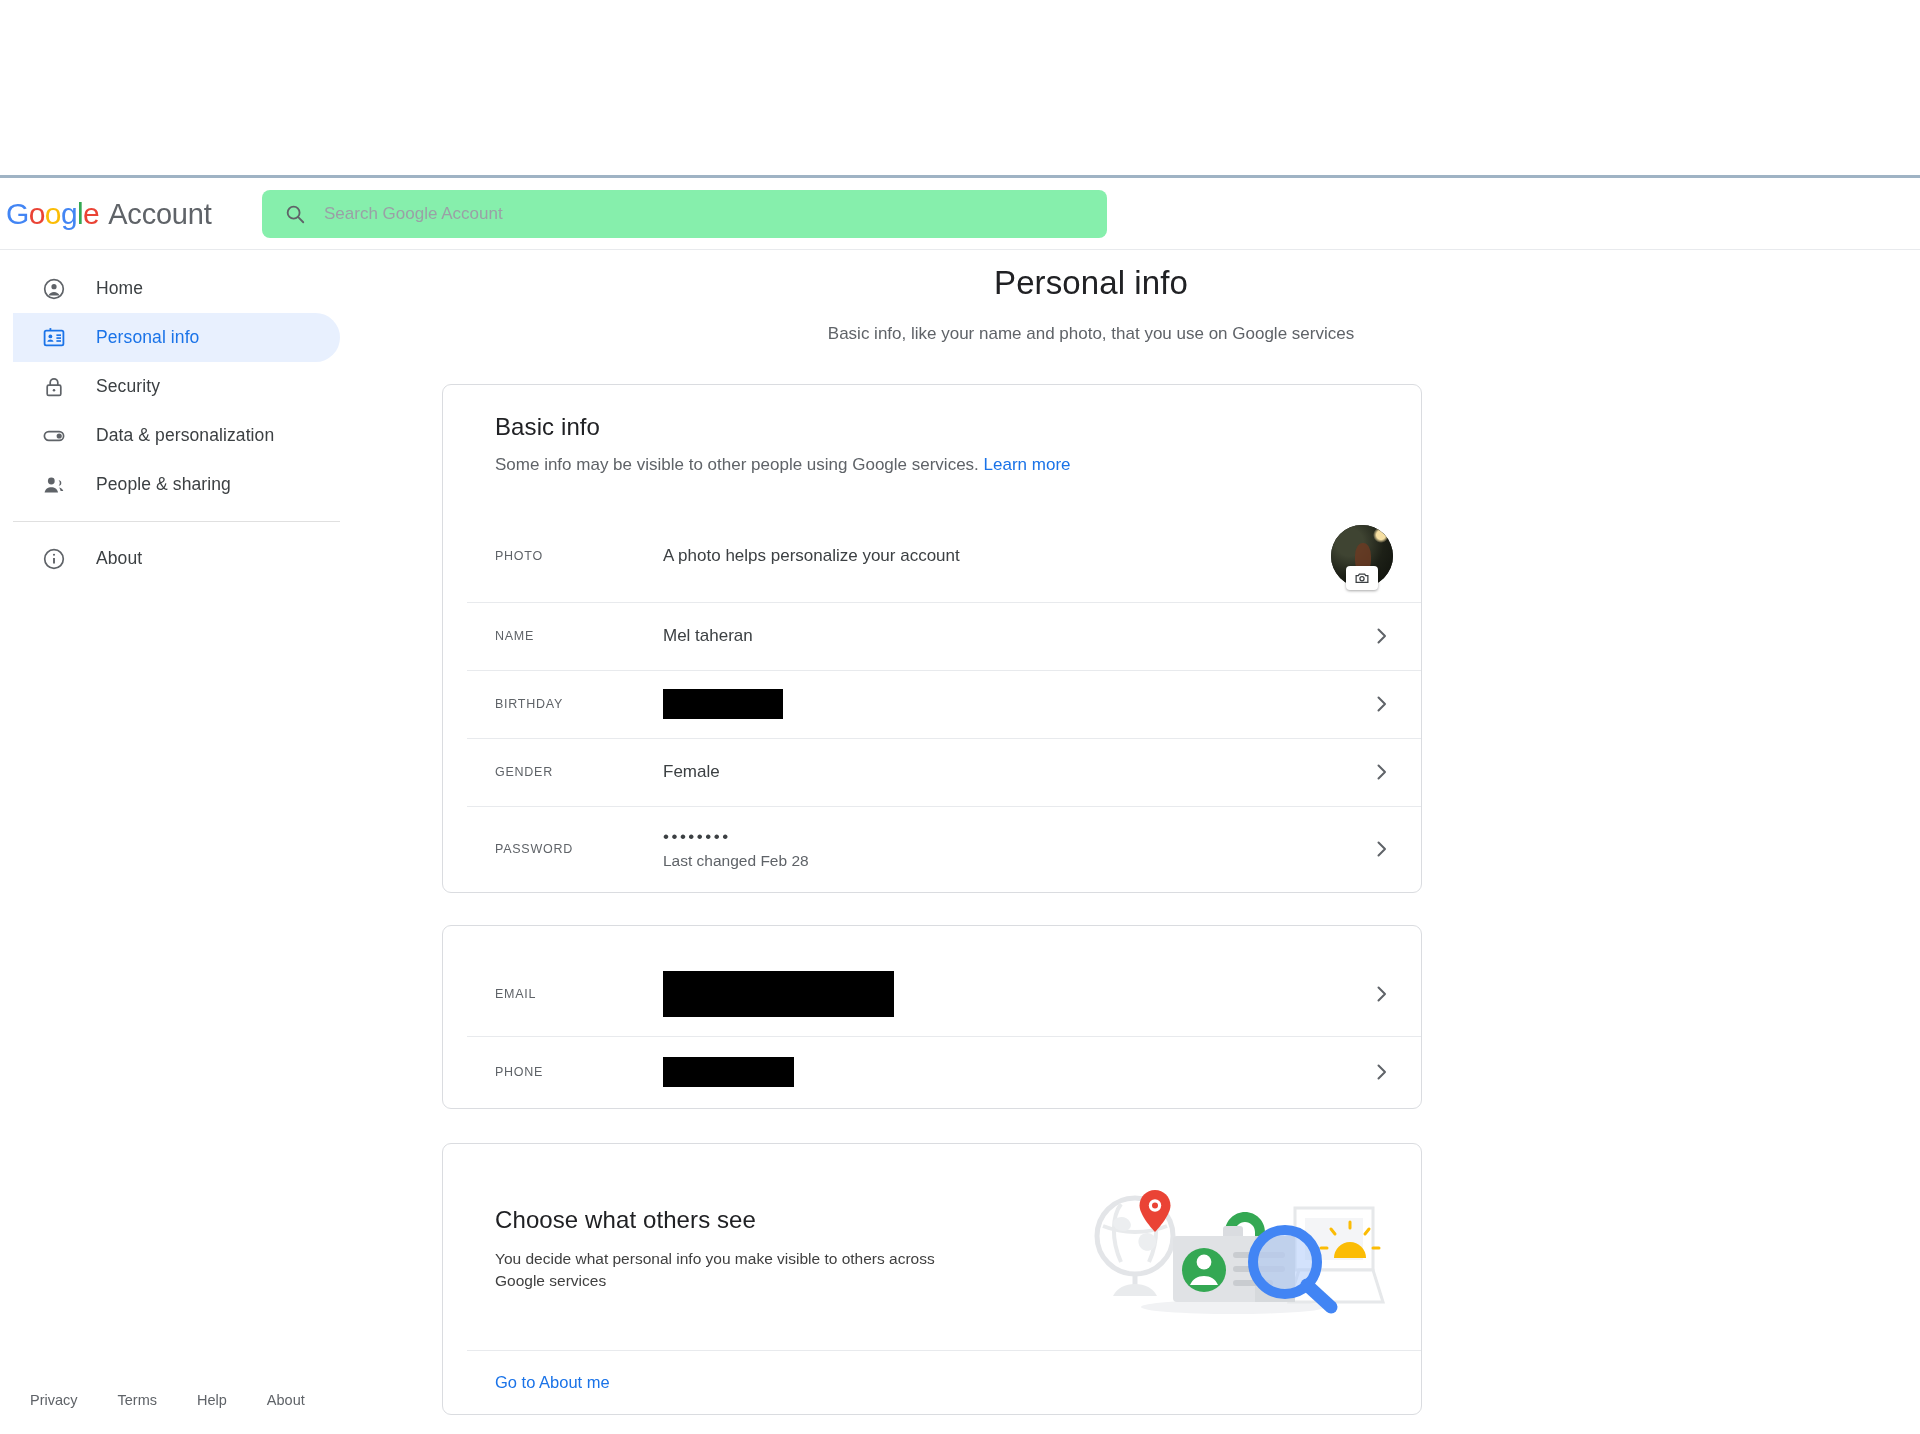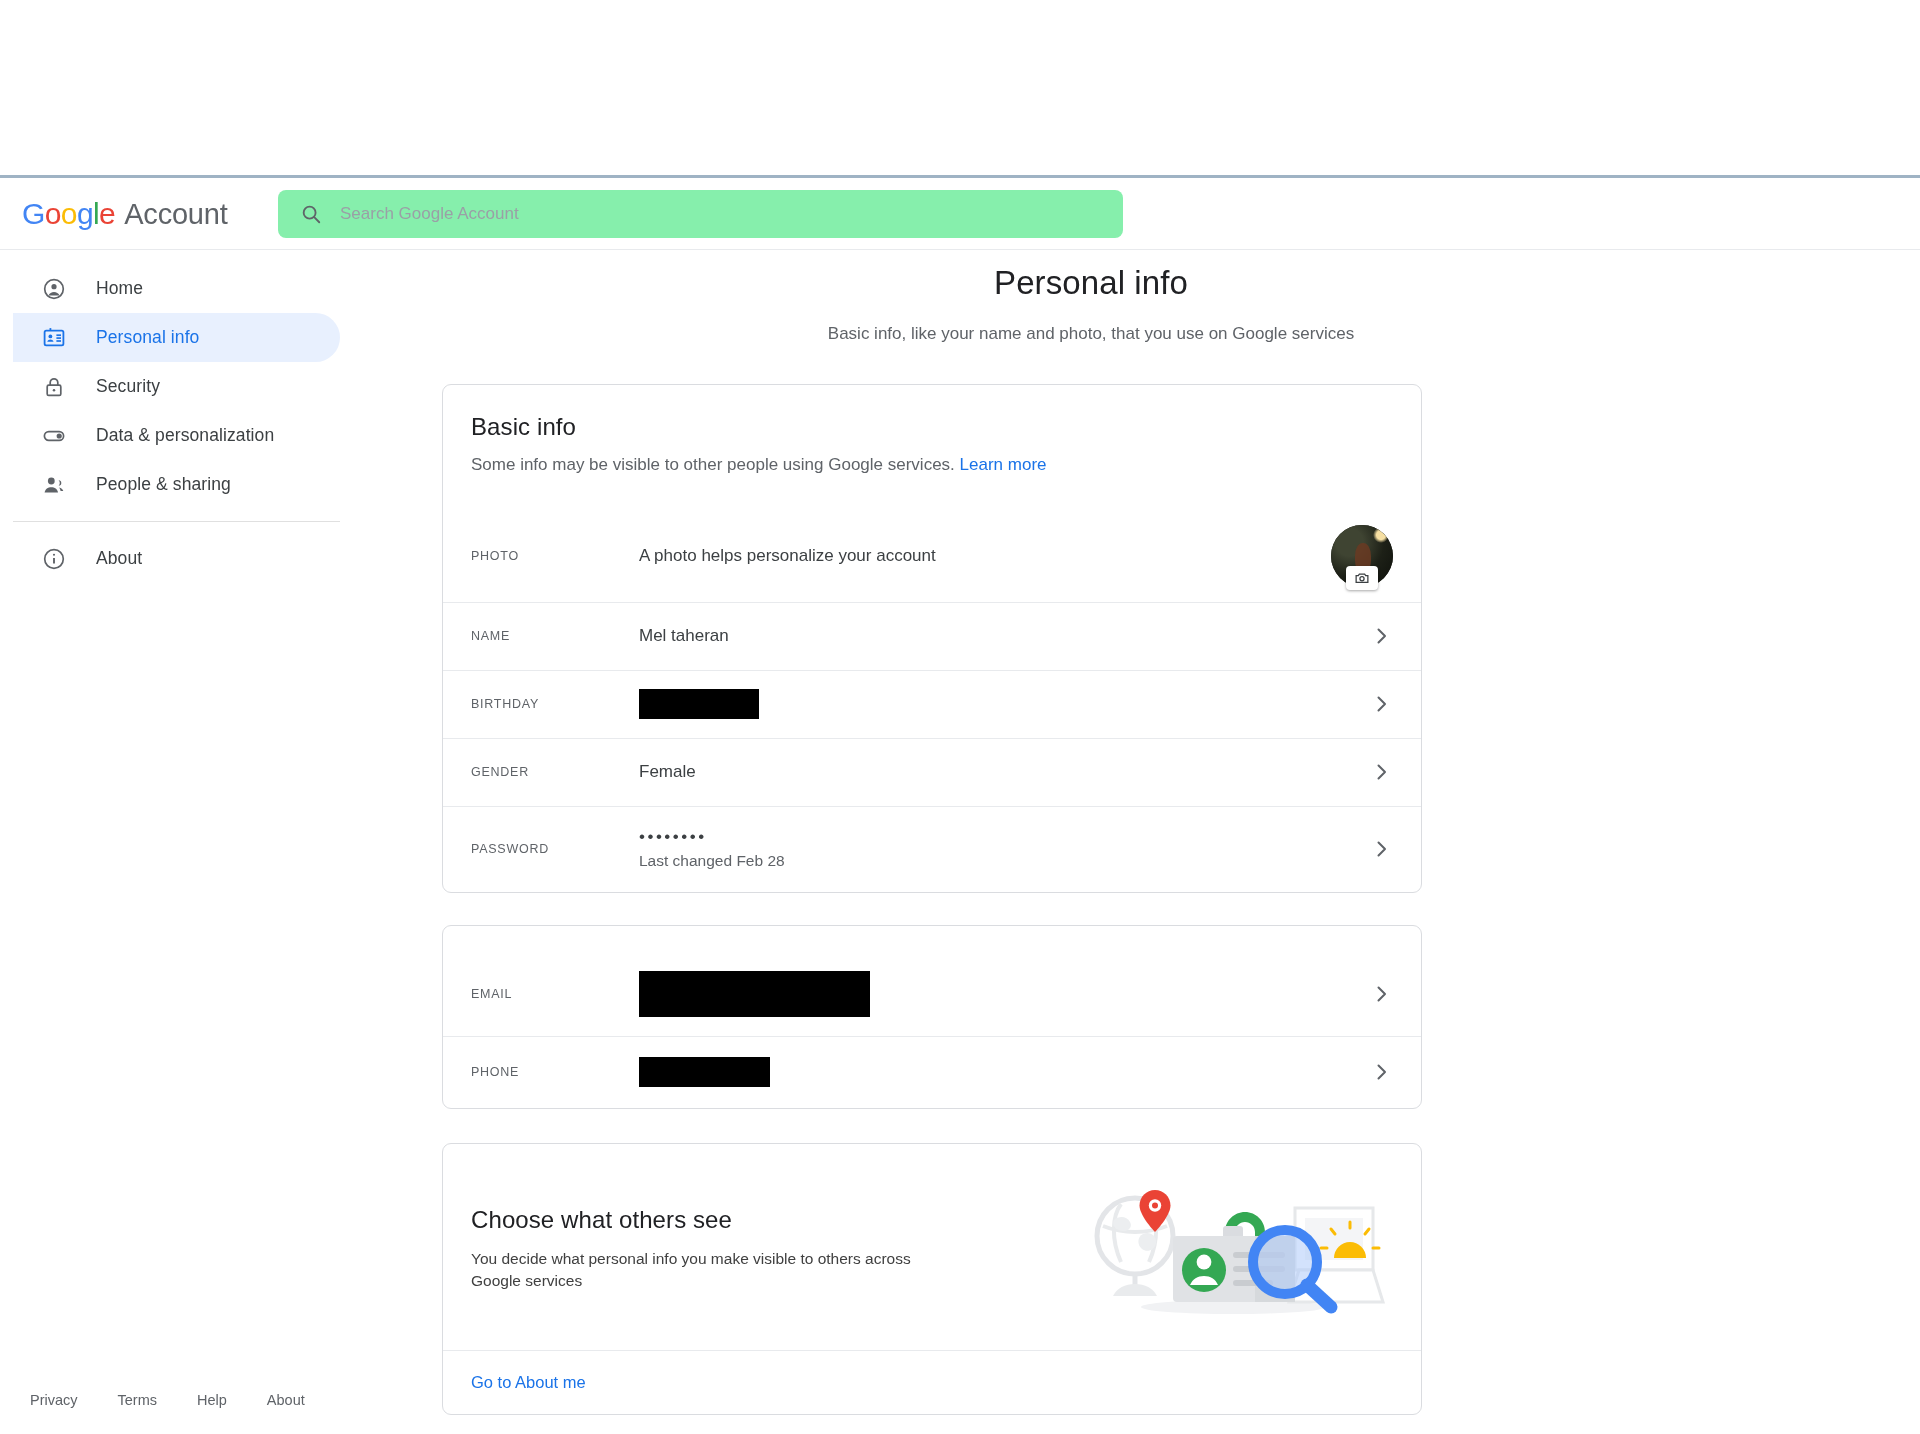--- a/index.html
+++ b/index.html
@@ -43,21 +43,21 @@
     width: 1920px;
     height: 72px;
     background: #ffffff;
     border-bottom: 1px solid #e8eaed;
     display: flex;
     align-items: center;
   }
   .brand {
     display: flex;
     align-items: baseline;
-    margin-left: 22px;
+    margin-left: 6px;
     width: 232px;
     flex: 0 0 auto;
     text-align: center;
   }
   .g-logo {
     font-size: 30px;
     letter-spacing: -0.6px;
     font-family: "Liberation Sans", sans-serif;
   }
   .g-logo span { font-weight: 400; }
@@ -165,20 +165,21 @@
   }
 
   .card {
     position: relative;
     width: 980px;
     margin: 0 auto;
     margin-right: 498px;
     background: #ffffff;
     border: 1px solid #dadce0;
     border-radius: 9px;
+    padding-left: 24px;
   }
   #card-basic   { margin-top: 40px; }
   #card-contact { margin-top: 32px; }
   #card-choose  { margin-top: 34px; }
 
   .card-head { padding: 28px 28px 0 28px; }
   .card-title {
     font-size: 24px;
     color: #202124;
     font-weight: 400;

